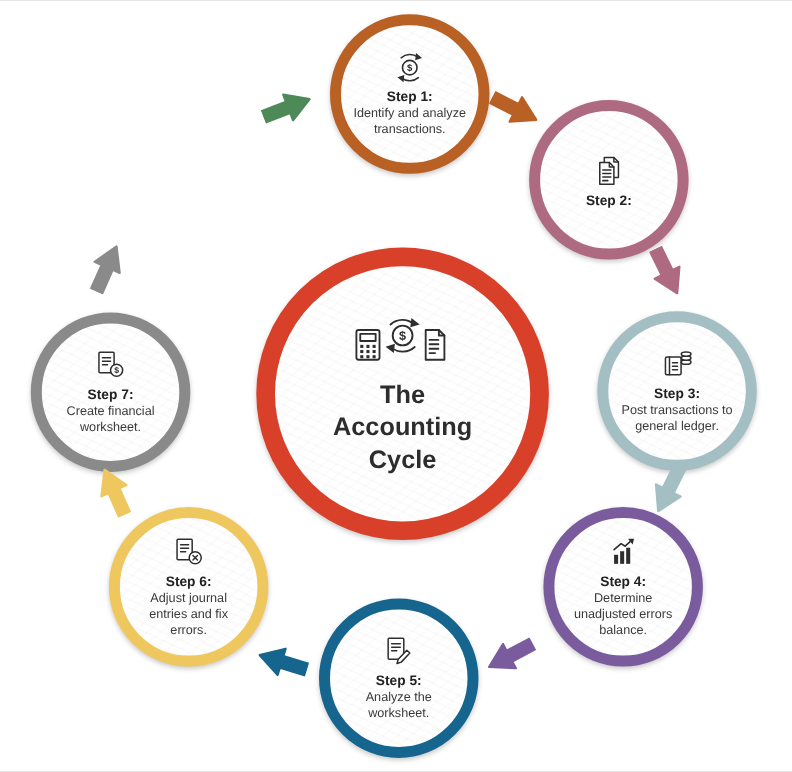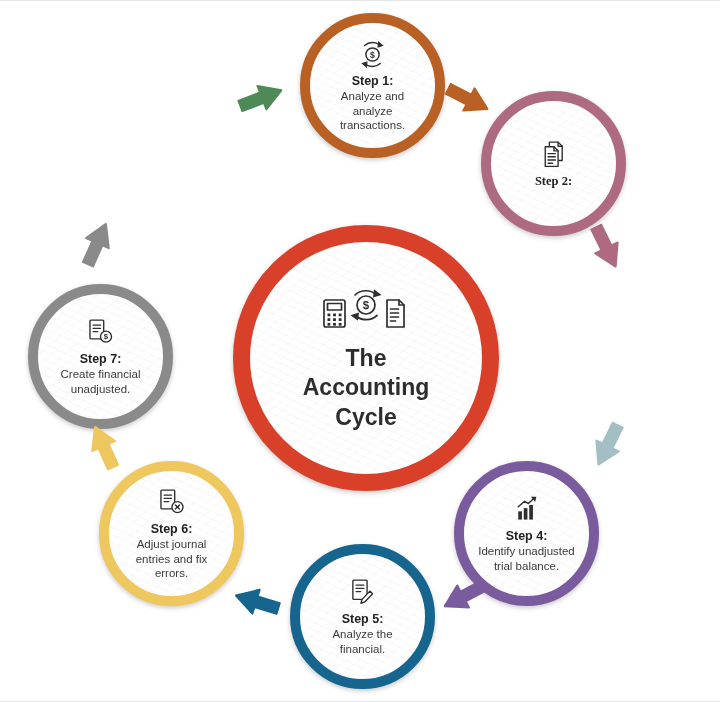--- a/index.html
+++ b/index.html
@@ -74,67 +74,83 @@
         <svg width="33" height="33" viewBox="0 0 36 36" fill="none" stroke="#2e2e2e" stroke-width="1.6" stroke-linecap="round" stroke-linejoin="round">
           <circle cx="18" cy="18" r="7.2" fill="#fff"></circle>
           <text x="18" y="21.3" text-anchor="middle" font-size="9.5" font-weight="bold" fill="#2e2e2e" stroke="none">$</text>
           <path d="M9.5 8.2 A13.2 13.2 0 0 1 26 7.6"></path>
           <polygon points="24.2,3.4 30.2,8.4 23.4,10.6" fill="#2e2e2e" stroke="none"></polygon>
           <path d="M26.5 27.8 A13.2 13.2 0 0 1 10 28.4"></path>
           <polygon points="11.8,32.6 5.8,27.6 12.6,25.4" fill="#2e2e2e" stroke="none"></polygon>
         </svg>
       </span>
       <span class="step-label">Step 1:</span>
-      <span class="step-text">Analyze and analyze transactions.</span>
-    </div>
-  </div>
-
-  <div class="node" style="left: 481px; top: 90px; width: 145px; height: 145px; border-color: rgb(173, 106, 128); font-family: Liberation Serif, serif;">
+      <span class="step-text">Identify and analyze transactions.</span>
+    </div>
+  </div>
+
+  <div class="node" style="left: 481px; top: 90px; width: 145px; height: 145px; border-color: rgb(173, 106, 128);">
     <div class="node-inner">
       <span class="icon">
         <svg width="33" height="33" viewBox="0 0 36 36" fill="none" stroke="#2e2e2e" stroke-width="1.5" stroke-linecap="round" stroke-linejoin="round">
           <path d="M13.5 4.5 h9.5 l4.5 4.5 v15.5 h-14 z" fill="#fff"></path>
           <path d="M23 4.5 v4.5 h4.5"></path>
           <path d="M9 9.5 h9.5 l4.5 4.5 v17 h-14 z" fill="#fff"></path>
           <path d="M18.5 9.5 v4.5 h4.5"></path>
           <path d="M12 17 h8 M12 20.5 h8 M12 24 h8 M12 27.5 h5"></path>
         </svg>
       </span>
       <span class="step-label">Step 2:</span>
     </div>
   </div>
 
-
-  <div class="node" style="left: 454px; top: 460px; width: 145px; height: 145px; border-color: rgb(122, 92, 158);">
+  <div class="node" style="left: 543px; top: 282px; width: 145px; height: 145px; border-color: rgb(163, 191, 195);">
+    <div class="node-inner">
+      <span class="icon">
+        <svg width="33" height="33" viewBox="0 0 36 36" fill="none" stroke="#2e2e2e" stroke-width="1.5" stroke-linecap="round" stroke-linejoin="round">
+          <rect x="6.5" y="10.5" width="15.5" height="17.5" rx="1.5" fill="#fff"></rect>
+          <line x1="10.5" y1="10.5" x2="10.5" y2="28"></line>
+          <path d="M13.5 16 h5 M13.5 19.5 h5 M13.5 23 h5"></path>
+          <ellipse cx="27" cy="15.5" rx="4.8" ry="2.1" fill="#fff"></ellipse>
+          <ellipse cx="27" cy="11.5" rx="4.8" ry="2.1" fill="#fff"></ellipse>
+          <ellipse cx="27" cy="7.5" rx="4.8" ry="2.1" fill="#fff"></ellipse>
+        </svg>
+      </span>
+      <span class="step-label">Step 3:</span>
+      <span class="step-text">Post transactions to general ledger.</span>
+    </div>
+  </div>
+
+  <div class="node" style="left: 494px; top: 460px; width: 145px; height: 145px; border-color: rgb(122, 92, 158);">
     <div class="node-inner">
       <span class="icon">
         <svg width="33" height="33" viewBox="0 0 36 36" fill="none" stroke="#2e2e2e" stroke-width="1.6" stroke-linecap="round" stroke-linejoin="round">
           <rect x="9" y="20" width="4" height="9" fill="#2e2e2e" stroke="none"></rect>
           <rect x="15" y="16.5" width="4" height="12.5" fill="#2e2e2e" stroke="none"></rect>
           <rect x="21" y="13" width="4" height="16" fill="#2e2e2e" stroke="none"></rect>
           <polyline points="9,15 16,9 20,11.5 26,6"></polyline>
           <polygon points="22.8,4.2 28.8,4 27.4,9.8" fill="#2e2e2e" stroke="none"></polygon>
         </svg>
       </span>
       <span class="step-label">Step 4:</span>
-      <span class="step-text">Identify unadjusted trial balance.</span>
+      <span class="step-text">Determine unadjusted errors balance.</span>
     </div>
   </div>
 
   <div class="node" style="left: 290px; top: 543px; width: 145px; height: 145px; border-color: rgb(22, 101, 142);">
     <div class="node-inner">
       <span class="icon">
         <svg width="33" height="33" viewBox="0 0 36 36" fill="none" stroke="#2e2e2e" stroke-width="1.5" stroke-linecap="round" stroke-linejoin="round">
           <rect x="7.5" y="4.5" width="15.5" height="21" rx="1" fill="#fff"></rect>
           <path d="M11 10 h8.5 M11 13.5 h8.5 M11 17 h5"></path>
           <path d="M17.5 25.5 l8.5 -9 3 2.8 -8.5 9 -4.2 1.4 z" fill="#fff"></path>
         </svg>
       </span>
       <span class="step-label">Step 5:</span>
-      <span class="step-text">Analyze the financial.</span>
+      <span class="step-text">Analyze the worksheet.</span>
     </div>
   </div>
 
   <div class="node" style="left: 99px; top: 460px; width: 145px; height: 145px; border-color: rgb(239, 199, 95);">
     <div class="node-inner">
       <span class="icon">
         <svg width="33" height="33" viewBox="0 0 36 36" fill="none" stroke="#2e2e2e" stroke-width="1.5" stroke-linecap="round" stroke-linejoin="round">
           <rect x="6.5" y="4.5" width="15" height="20.5" rx="1" fill="#fff"></rect>
           <path d="M10 10 h8 M10 13.5 h8 M10 17 h5"></path>
           <circle cx="24.5" cy="23" r="6" fill="#fff"></circle>
@@ -150,21 +166,21 @@
     <div class="node-inner">
       <span class="icon">
         <svg width="33" height="33" viewBox="0 0 36 36" fill="none" stroke="#2e2e2e" stroke-width="1.5" stroke-linecap="round" stroke-linejoin="round">
           <rect x="6.5" y="4.5" width="15" height="20.5" rx="1" fill="#fff"></rect>
           <path d="M10 10 h8 M10 13.5 h8 M10 17 h5"></path>
           <circle cx="24" cy="22.5" r="6" fill="#fff"></circle>
           <text x="24" y="25.6" text-anchor="middle" font-size="8.5" font-weight="bold" fill="#2e2e2e" stroke="none">$</text>
         </svg>
       </span>
       <span class="step-label">Step 7:</span>
-      <span class="step-text">Create financial unadjusted.</span>
+      <span class="step-text">Create financial worksheet.</span>
     </div>
   </div>
 
 
   <div class="arrow" style="left: 238px; top: 82px; transform: rotate(-21deg); color: rgb(77, 138, 87);">
     <svg width="46" height="30" viewBox="0 0 46 30">
         <path d="M0 9.5 H24 V2.5 L45 15 L24 27.5 V20.5 H0 Z" fill="currentColor" stroke="currentColor" stroke-width="2" stroke-linejoin="round"></path>
       </svg>
   </div>
   <div class="arrow" style="left: 445px; top: 83px; transform: rotate(27deg); color: rgb(185, 97, 37);">

